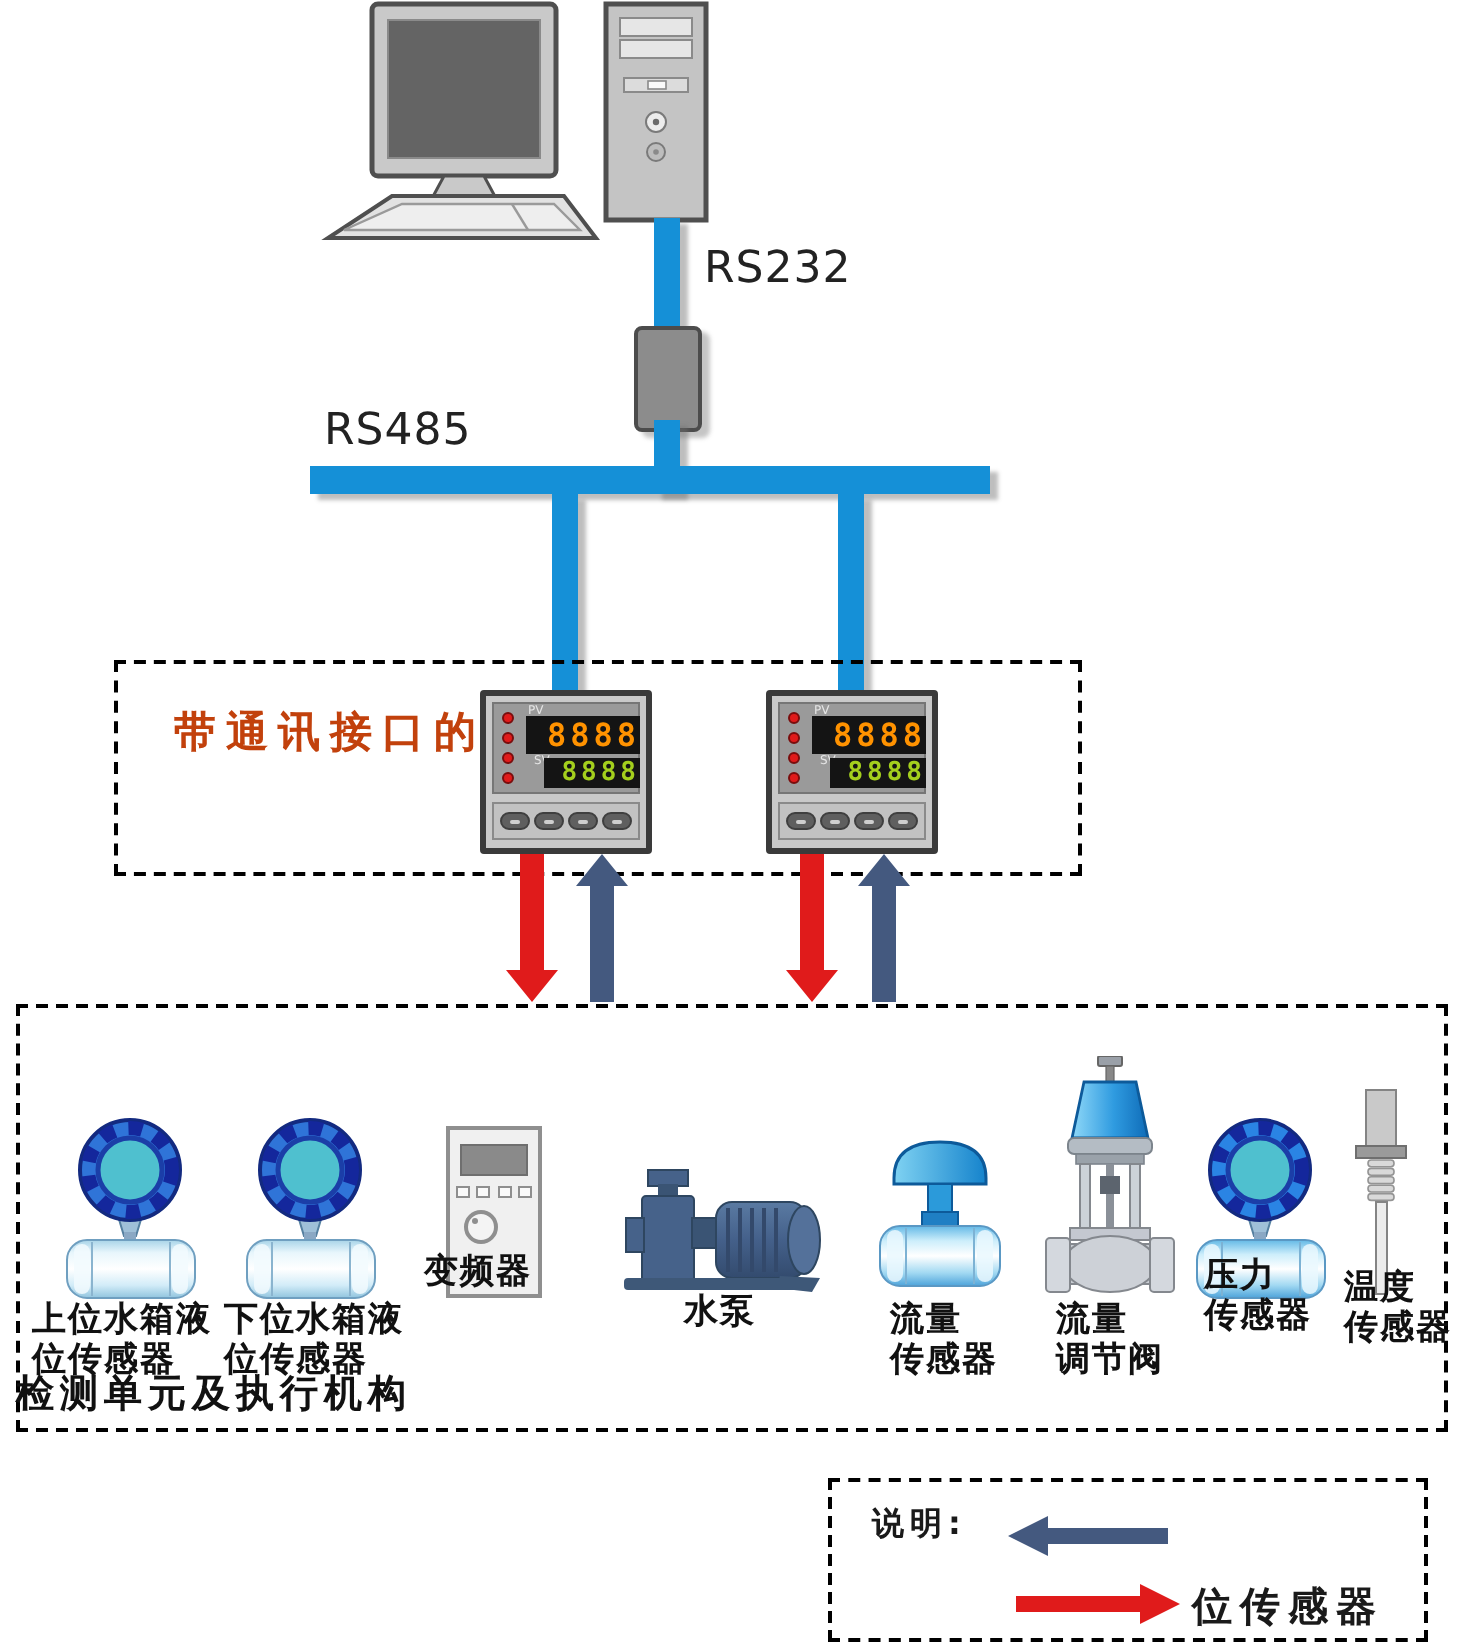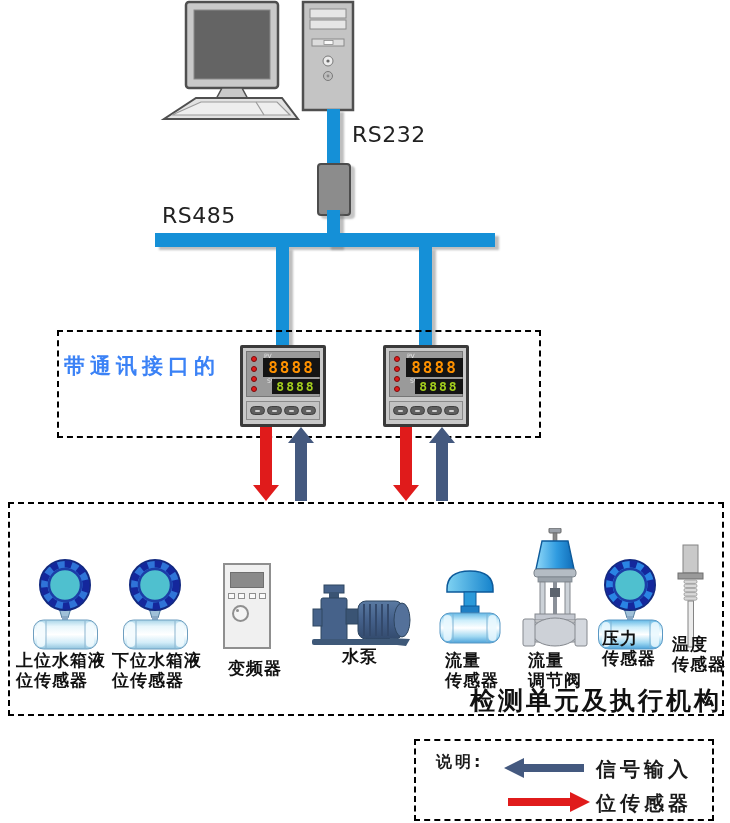--- a/index.html
+++ b/index.html
@@ -8,30 +8,30 @@
     font-family:"DejaVu Sans","Liberation Sans",sans-serif;color:#1a1a1a;
   }
   .abs{position:absolute;}
   
   .blue-line{position:absolute;background:#1590d7;box-shadow:4px 3px 2px rgba(110,110,110,.45);}
   .converter-box{position:absolute;left:317px;top:163px;width:30px;height:49px;background:#8c8c8c;
     border:2px solid #4c4c4c;border-radius:4px;box-shadow:4px 3px 2px rgba(110,110,110,.4);}
   .net-label{position:absolute;font-size:22px;color:#222;letter-spacing:.5px;}
   
   .dashed-box{position:absolute;border:2px dashed #000;background:transparent;}
-  .ctrl-caption{position:absolute;left:64px;font-size:21px;font-weight:600;letter-spacing:5px;color:#3b82f6;font-family:Liberation Serif, serif;}
+  .ctrl-caption{position:absolute;left:87px;font-size:21px;font-weight:600;letter-spacing:5px;color:#c2410c;font-family:Liberation Serif, serif;}
   
   .instrument{position:absolute;width:86px;height:82px;box-sizing:border-box;background:#c9c9c9;
     border:3px solid #3a3a3a;border-radius:2px;padding:3px;}
   .inst-display{position:relative;height:46px;background:#9a9a9a;border:1px solid #767676;box-sizing:border-box;}
   .inst-led{position:absolute;left:4px;width:6px;height:6px;border-radius:50%;background:#e01b1b;border:1px solid #7a0d0d;box-sizing:border-box;}
   .inst-pv-label{position:absolute;left:17px;top:0px;font-size:6px;color:#e6e6e6;line-height:7px;}
   .inst-sv-label{position:absolute;left:20px;top:25px;font-size:6px;color:#e6e6e6;line-height:7px;}
   .seg{position:absolute;background:#141414;font-family:"DejaVu Sans Mono","Liberation Mono",monospace;
-    font-weight:bold;text-align:center;letter-spacing:2px;}
+    font-weight:bold;text-align:right;letter-spacing:2px;}
   .seg.pv{left:16px;top:6px;width:57px;height:19px;color:#ff9200;font-size:16px;line-height:19px;}
   .seg.sv{left:25px;top:27px;width:48px;height:15px;color:#a4cf1d;font-size:13px;line-height:15px;}
   .inst-buttons{margin-top:4px;height:19px;background:#c2c2c2;border:1px solid #8a8a8a;box-sizing:border-box;
     display:flex;align-items:center;justify-content:space-around;padding:0 2px;}
   .inst-btn{width:15px;height:9px;border-radius:5px;background:#5f5f5f;border:1px solid #3f3f3f;box-sizing:border-box;position:relative;}
   .inst-btn::after{content:"";position:absolute;left:4px;top:3px;width:5px;height:2px;background:#cfcfcf;border-radius:1px;}
   
   .v-arrow{position:absolute;width:26px;height:74px;}
   .v-arrow .shaft{position:absolute;left:7px;width:12px;height:58px;}
   .v-arrow .head{position:absolute;left:0;width:0;height:0;border-left:13px solid transparent;border-right:13px solid transparent;}
@@ -42,21 +42,21 @@
   
   .device{position:absolute;}
   .dev-label{position:absolute;font-size:17px;font-weight:600;line-height:1.18;letter-spacing:1px;
     white-space:pre-line;color:#111;}
   .vfd{position:absolute;width:48px;height:86px;background:#f0f0f0;border:2px solid #8f8f8f;box-sizing:border-box;}
   .vfd-screen{margin:7px auto 0;width:32px;height:14px;background:#8a8a8a;border:1px solid #6f6f6f;}
   .vfd-keys{margin:5px auto 0;width:38px;display:flex;justify-content:space-between;}
   .vfd-key{width:7px;height:6px;background:#fafafa;border:1px solid #8f8f8f;box-sizing:border-box;}
   .vfd-knob{margin:6px 0 0 7px;width:17px;height:17px;border-radius:50%;border:2px solid #8f8f8f;box-sizing:border-box;position:relative;background:#f4f4f4;}
   .vfd-knob::after{content:"";position:absolute;left:2px;top:2px;width:3px;height:3px;border-radius:50%;background:#8f8f8f;}
-  .box2-title{position:absolute;left:8px;top:684px;width:714px;text-align:right;font-size:25px;
+  .box2-title{position:absolute;left:8px;top:684px;width:714px;text-align:left;font-size:19px;
     font-weight:600;letter-spacing:3px;color:#111;}
   
   .legend-title{position:absolute;left:436px;top:752px;font-size:16px;font-weight:600;letter-spacing:3px;}
   .legend-label{position:absolute;font-size:20px;font-weight:600;letter-spacing:4px;}
   .h-arrow{position:absolute;width:80px;height:20px;}
   .h-arrow .shaft{position:absolute;top:6px;height:8px;}
   .h-arrow .head{position:absolute;top:0;width:0;height:0;border-top:10px solid transparent;border-bottom:10px solid transparent;}
   .h-arrow.left .shaft{left:18px;width:62px;background:#44597f;}
   .h-arrow.left .head{left:0;border-right:20px solid #44597f;}
   .h-arrow.right .shaft{left:0;width:62px;background:#e01b1b;}
@@ -222,21 +222,21 @@
   <div class="vfd" style="left:223px;top:563px">
     <div class="vfd-screen"></div>
     <div class="vfd-keys">
       <div class="vfd-key"></div>
         <div class="vfd-key"></div>
         <div class="vfd-key"></div>
         <div class="vfd-key"></div>
     </div>
     <div class="vfd-knob"></div>
   </div>
-  <div class="dev-label" style="left:212px;top:658px;width:70px;text-align:right">变频器</div>
+  <div class="dev-label" style="left:212px;top:626px;width:70px;text-align:left">变频器</div>
 
   <svg class="device" style="left:306px;top:578px" width="108" height="72" viewBox="0 0 108 72">
     <rect x="18" y="7" width="20" height="8" fill="#46628a" stroke="#2e4660"></rect>
     <rect x="23" y="14" width="10" height="6" fill="#3a5474"></rect>
     <rect x="15" y="20" width="26" height="43" rx="2" fill="#46628a" stroke="#2e4660"></rect>
     <rect x="7" y="31" width="9" height="17" fill="#46628a" stroke="#2e4660"></rect>
     <rect x="40" y="31" width="13" height="15" fill="#3a5474" stroke="#2e4660"></rect>
     <rect x="52" y="23" width="45" height="38" rx="8" fill="url(#gMotor)" stroke="#2e4660"></rect>
     <g stroke="#33496b" stroke-width="2">
       <line x1="58" y1="26" x2="58" y2="58"></line>
@@ -314,20 +314,19 @@
 传感器</div>
 
   <div class="box2-title">检测单元及执行机构</div>
 
   <div class="dashed-box" style="left:414px;top:739px;width:296px;height:78px"></div>
   <div class="legend-title">说明:</div>
   <div class="h-arrow left" style="left:504px;top:758px">
       <div class="head"></div>
       <div class="shaft"></div>
     </div>
-  <div class="legend-label" style="left:596px;top:756px">信号输入</div>
   <div class="h-arrow right" style="left:508px;top:792px">
       <div class="shaft"></div>
       <div class="head"></div>
     </div>
   <div class="legend-label" style="left:596px;top:790px">位传感器</div>
 
 </div>
 
 </body></html>

